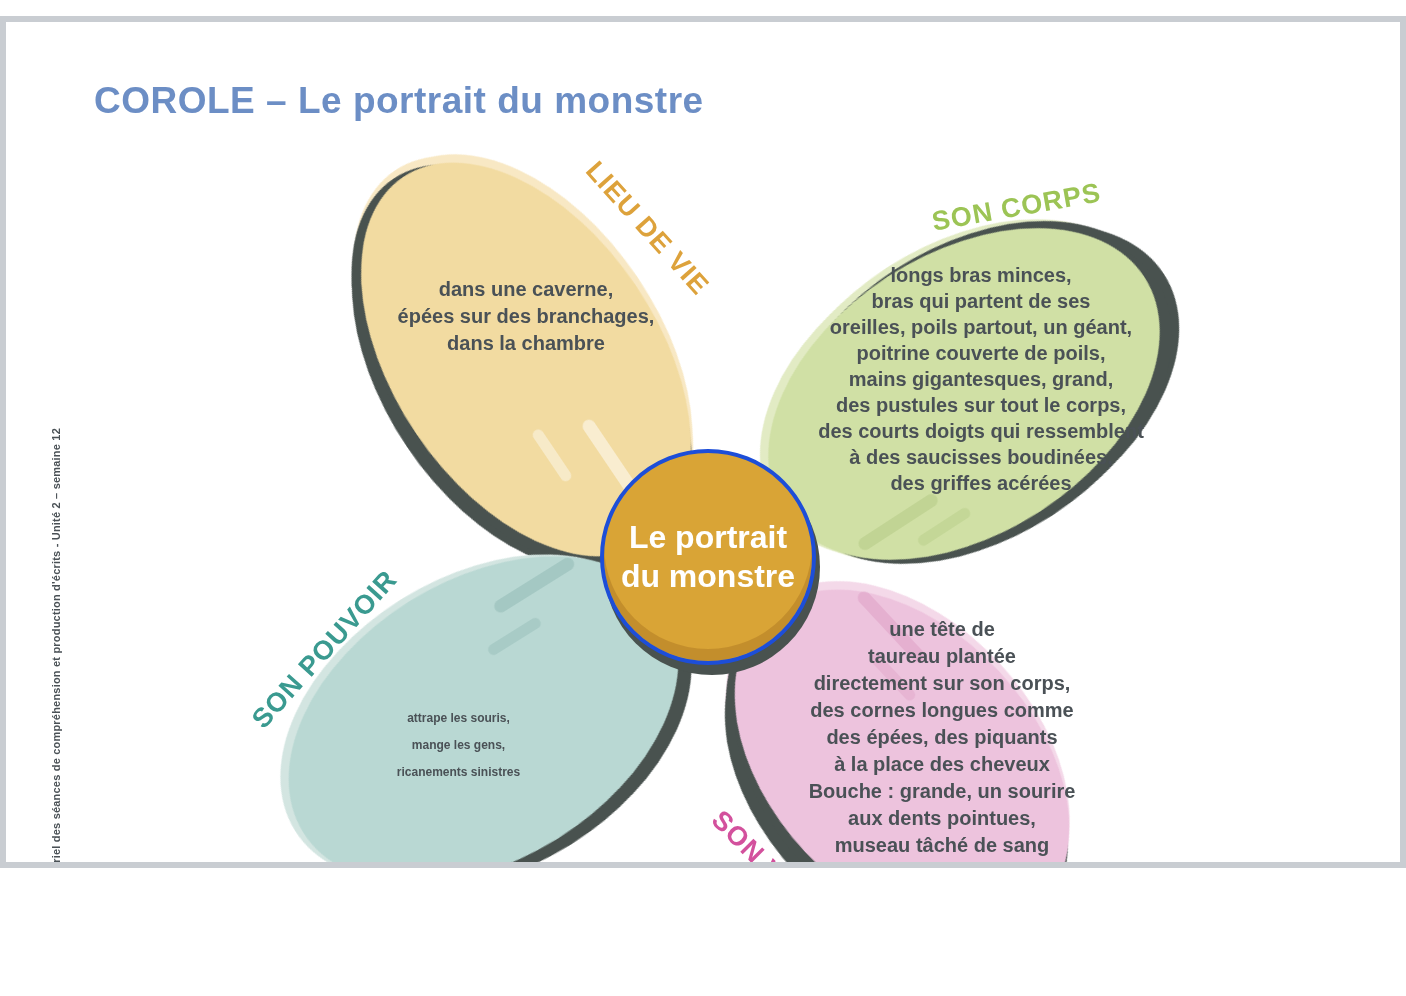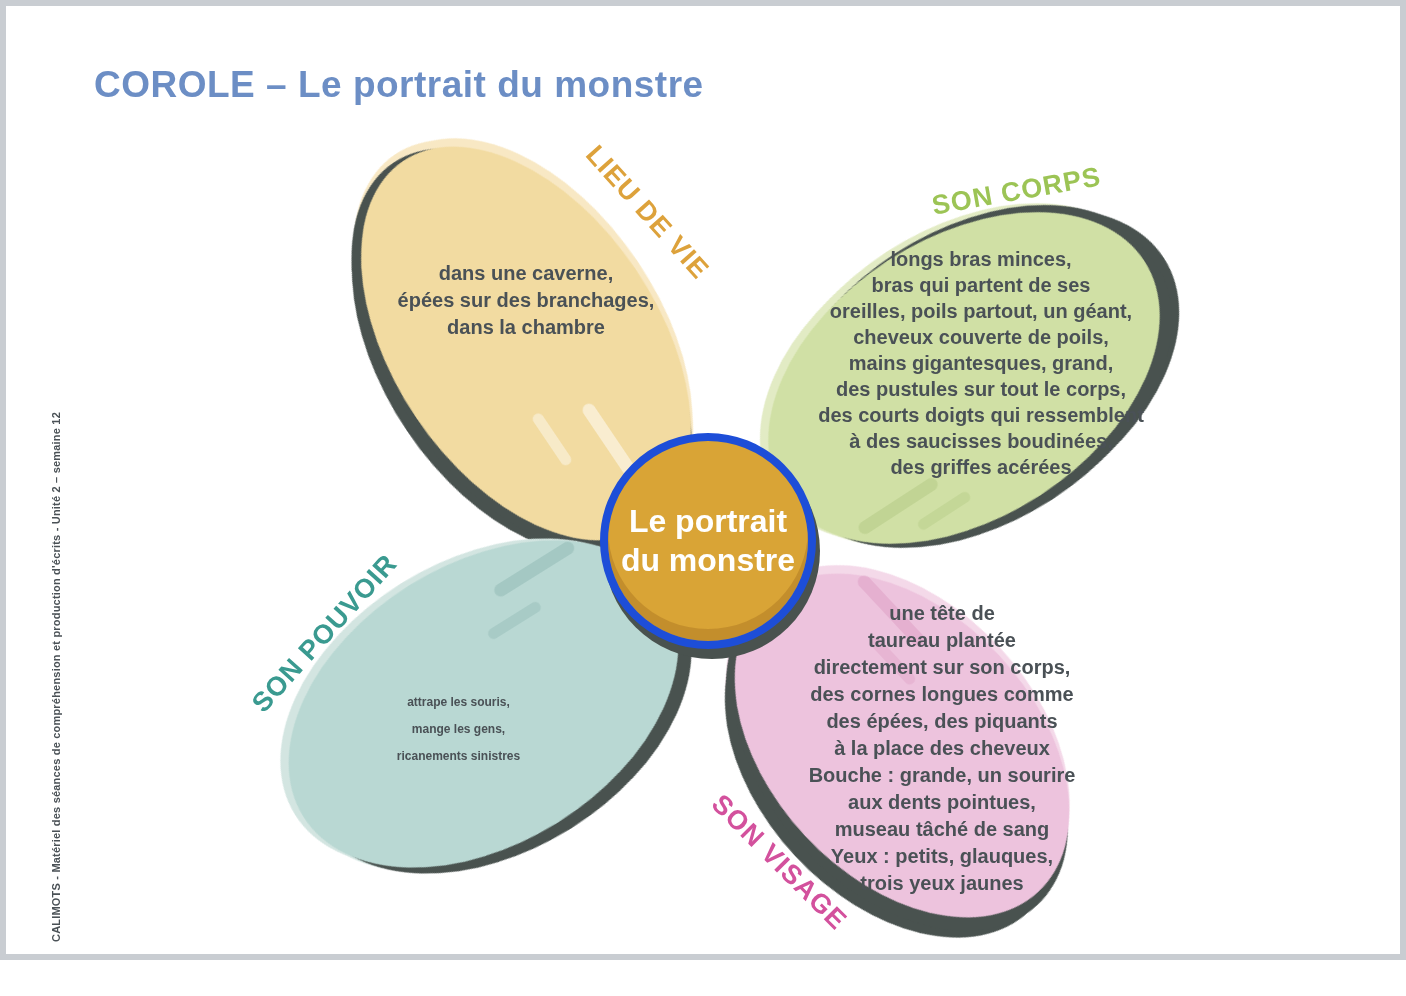--- a/index.html
+++ b/index.html
@@ -1,23 +1,24 @@
 <!DOCTYPE html>
 <html><head>
 <meta charset="utf-8">
 <style>
   html, body { margin: 0; padding: 0; background: #ffffff; }
   .page {
     position: relative;
-    width: 1406px; height: 960px;
+    width: 1406px; height: 852px;
     box-sizing: border-box;
     border: 6px solid #C9CDD2;
     background: #ffffff;
     overflow: hidden;
     font-family: "Liberation Sans", sans-serif;
+    margin-top: 16px;
   }
 
   .title {
     position: absolute; left: 88px; top: 58px; margin: 0;
     font-size: 37px; font-weight: bold; letter-spacing: 0.5px;
     color: #6C8EC5;
   }
 
   .sidebar-credit {
     position: absolute; left: 44px; top: 936px; width: 560px;
@@ -65,21 +66,21 @@
   }
   .petal-pink .s1 { left: 48px; top: 42px; width: 92px; height: 13px; background: rgba(200,110,165,0.22); }
   .petal-pink .s2 { left: 102px; top: 76px; width: 60px; height: 11px; background: rgba(200,110,165,0.17); }
 
   
   .center-circle {
     position: absolute; left: 594px; top: 427px;
     width: 216px; height: 216px; box-sizing: border-box;
     border-radius: 50%;
     background: #D9A436;
-    border: 8px solid #1d4ed8;
+    border: 4px solid #1d4ed8;
     box-shadow: inset 0 -12px 0 rgba(146,94,22,0.30), 4px 10px 0 #49524F;
     display: flex; align-items: center; justify-content: center;
     text-align: center; z-index: 5;
   }
   .center-label {
     font-size: 32px; line-height: 39px; font-weight: bold;
     color: #ffffff; white-space: pre-line;
   }
 
   
@@ -136,21 +137,21 @@
     <div class="petal-label label-corps">SON CORPS</div>
     <div class="petal-label label-pouvoir">SON POUVOIR</div>
     <div class="petal-label label-visage">SON VISAGE</div>
 
     <div class="petal-text text-lieu">dans une caverne,
 épées sur des branchages,
 dans la chambre</div>
     <div class="petal-text text-corps">longs bras minces,
 bras qui partent de ses
 oreilles, poils partout, un géant,
-cheveux couverte de poils,
+poitrine couverte de poils,
 mains gigantesques, grand,
 des pustules sur tout le corps,
 des courts doigts qui ressemblent
 à des saucisses boudinées,
 des griffes acérées</div>
     <div class="petal-text text-pouvoir">attrape les souris,
 mange les gens,
 ricanements sinistres</div>
     <div class="petal-text text-visage">une tête de
 taureau plantée

